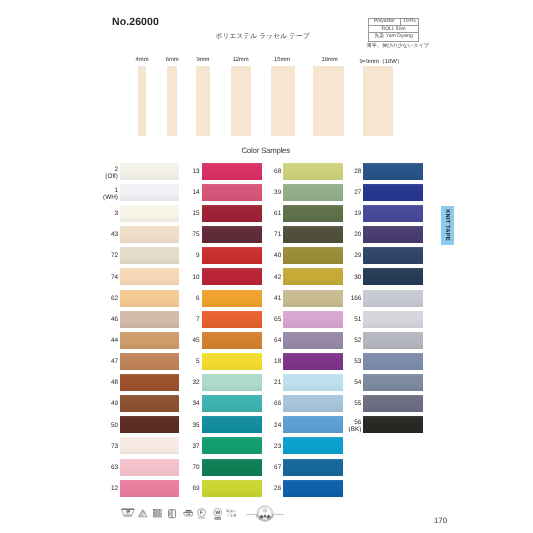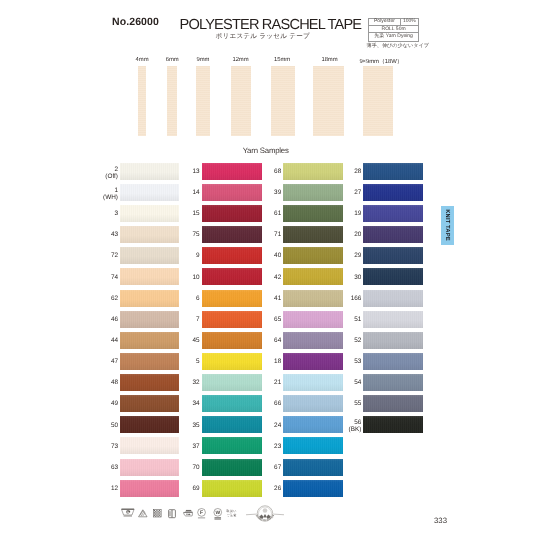--- a/index.html
+++ b/index.html
@@ -73,21 +73,20 @@
            line-height:4.1px;white-space:nowrap;letter-spacing:.28px;}
   .stamp{position:absolute;left:246px;top:500px;}
   .pageno{position:absolute;left:434px;top:516.2px;font-size:7.8px;color:#3a3533;}
 </style>
 </head>
 <body>
 
 <div class="page">
 
   <div class="hdr-code">No.26000</div>
-  <div class="hdr-title">POLYESTER RASCHEL TAPE</div>
   <div class="hdr-sub">ポリエステル ラッセル テープ</div>
 
   <div class="spec">
     <div class="r">
       <div class="c l">Polyester</div>
       <div class="c r2">100%</div>
     </div>
     <div class="r">
       <div class="c full">ROLL 50m</div>
     </div>
@@ -135,21 +134,21 @@
         </div>
       </div>
 <div class="qs-item">
         <div class="qs-lab" style="left:341.0px;top:56.6px;width:80px;">9×9mm（18W）</div>
         <div class="qs-tape" style="left:362.6px;width:30.8px;background:#F7E6D2;">
           <div class="rib"></div>
         </div>
       </div>
   </div>
 
-  <div class="cs-head">Yarn Samples</div>
+  <div class="cs-head">Color Samples</div>
 <div class="sw-lab" style="left:78.0px;top:165.8px;width:40px;"><span>2</span><br><span>(Off)</span></div>
 <div class="sw" style="left:120.0px;top:162.7px;width:59.4px;background:#F5F3EA;">
       <div class="tex"></div>
     </div>
 <div class="sw-lab" style="left:78.0px;top:186.9px;width:40px;"><span>1</span><br><span>(WH)</span></div>
 <div class="sw" style="left:120.0px;top:183.8px;width:59.4px;background:#F1F3F7;">
       <div class="tex"></div>
     </div>
 <div class="sw-lab" style="left:78.0px;top:210.2px;width:40px;"><span>3</span></div>
 <div class="sw" style="left:120.0px;top:205.0px;width:59.4px;background:#FAF6E9;">
@@ -479,15 +478,15 @@
     </g>
     <circle cx="38" cy="21" r="4.6" fill="#b4b0ad" opacity=".6"></circle>
     <defs>
         <path id="arcp" d="M 20 32 A 21 21 0 0 0 56 32" fill="none"></path>
       </defs>
     <text font-size="5.4" font-family="Liberation Sans, sans-serif" font-weight="bold" fill="#8a8682" letter-spacing=".35">
       <textPath href="#arcp" startOffset="50%" text-anchor="middle">MADE IN JAPAN</textPath>
     </text>
   </svg>
 
-  <div class="pageno">333</div>
+  <div class="pageno">170</div>
 
 </div>
 
 </body></html>

